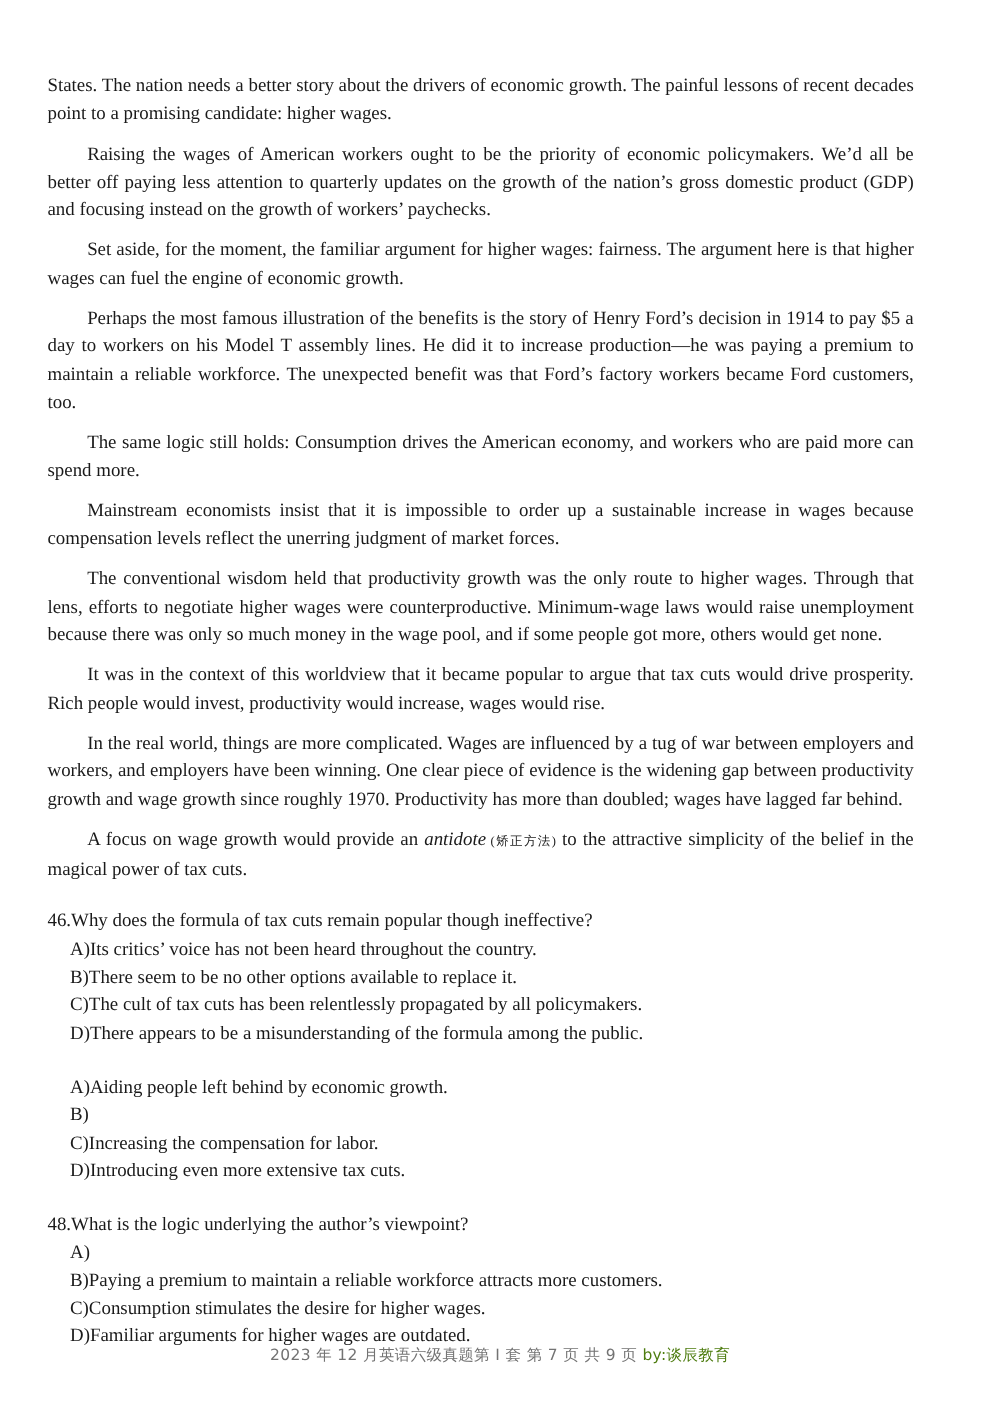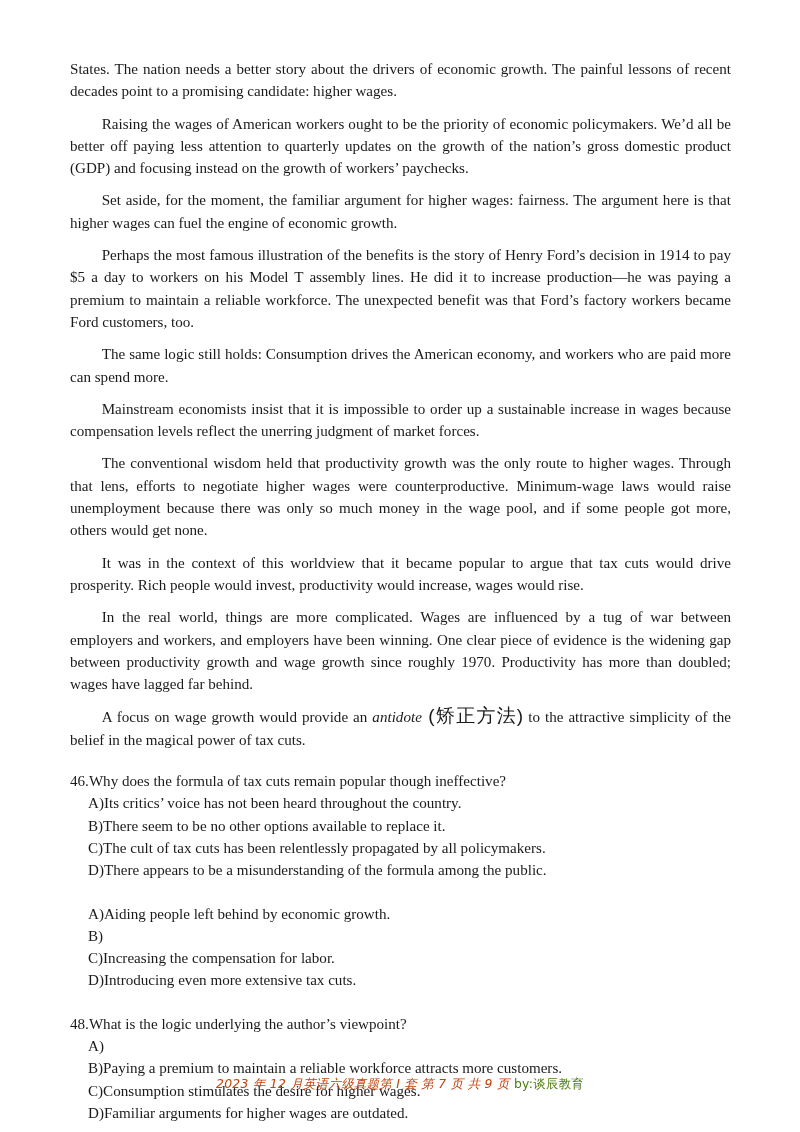--- a/index.html
+++ b/index.html
@@ -16,21 +16,21 @@
     overflow: hidden;
     position: relative;
   }
   .page {
     position: absolute;
     left: 0;
     top: 0;
     width: 800px;
     height: 1132px;
     box-sizing: border-box;
-    padding: 58px 69px 0 70px;
+    padding: 58px 69px 0 38px;
   }
   .passage {
     margin: 0;
   }
   .para {
     margin: 0;
     font-size: 15.1px;
     line-height: 22.3px;
     text-align: justify;
     text-justify: inter-word;
@@ -41,22 +41,22 @@
   .para.continued {
     text-indent: 0;
   }
   .para + .para {
     margin-top: 10px;
   }
   .para .em {
     font-style: italic;
   }
   .para .cn {
-    font-family: Liberation Sans, sans-serif;
-    font-size: 19px;
+    font-family: Liberation Serif, serif;
+    font-size: 10px;
   }
   .questions {
     margin-top: 19px;
   }
   .qblock {
     margin: 0 0 21px 0;
   }
   .qblock:last-child {
     margin-bottom: 0;
   }
@@ -102,22 +102,21 @@
     top: 1075px;
     width: 800px;
     text-align: center;
     font-size: 12.4px;
     line-height: 18px;
     color: #4a4a4a;
     font-family: "DejaVu Sans", "Liberation Sans", sans-serif;
     letter-spacing: 0.3px;
   }
   .footer .fmain {
-    color: #c2410c;
-    font-style: italic;
+    color: #737373;
   }
   .footer .fmark {
     color: #4d7c0f;
   }
 </style>
 </head>
 <body>
 
 <div class="page">
 

